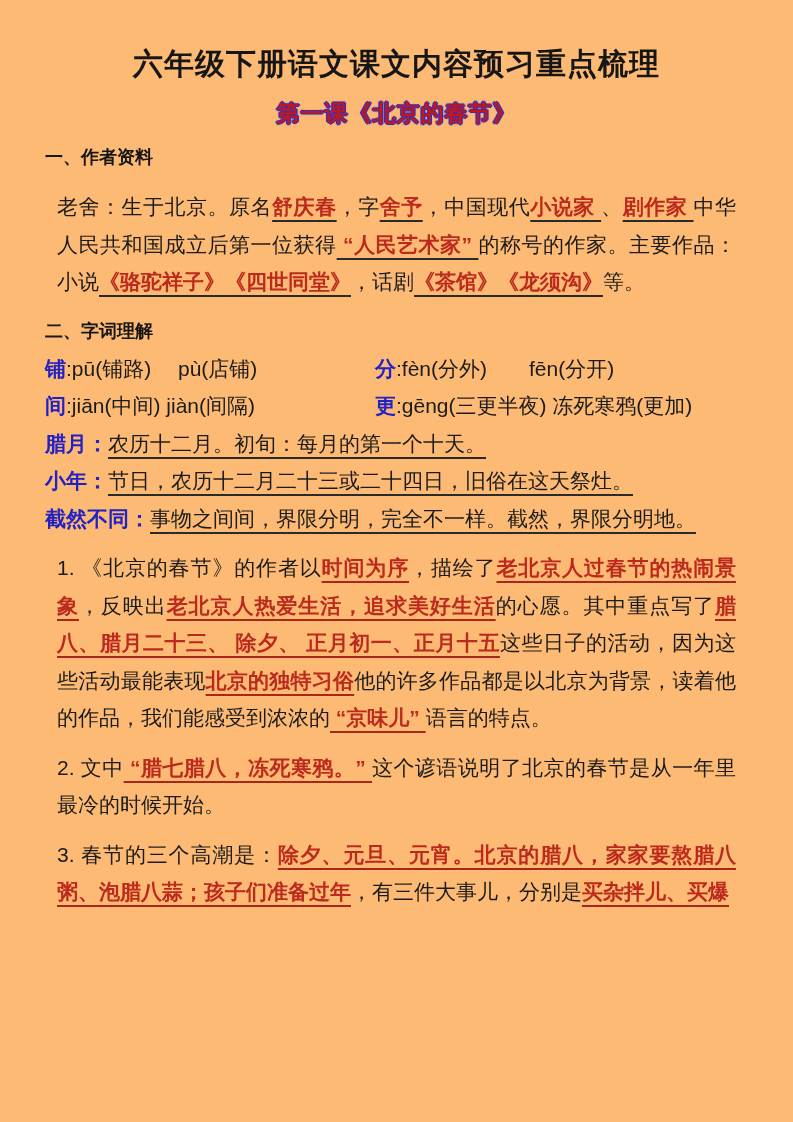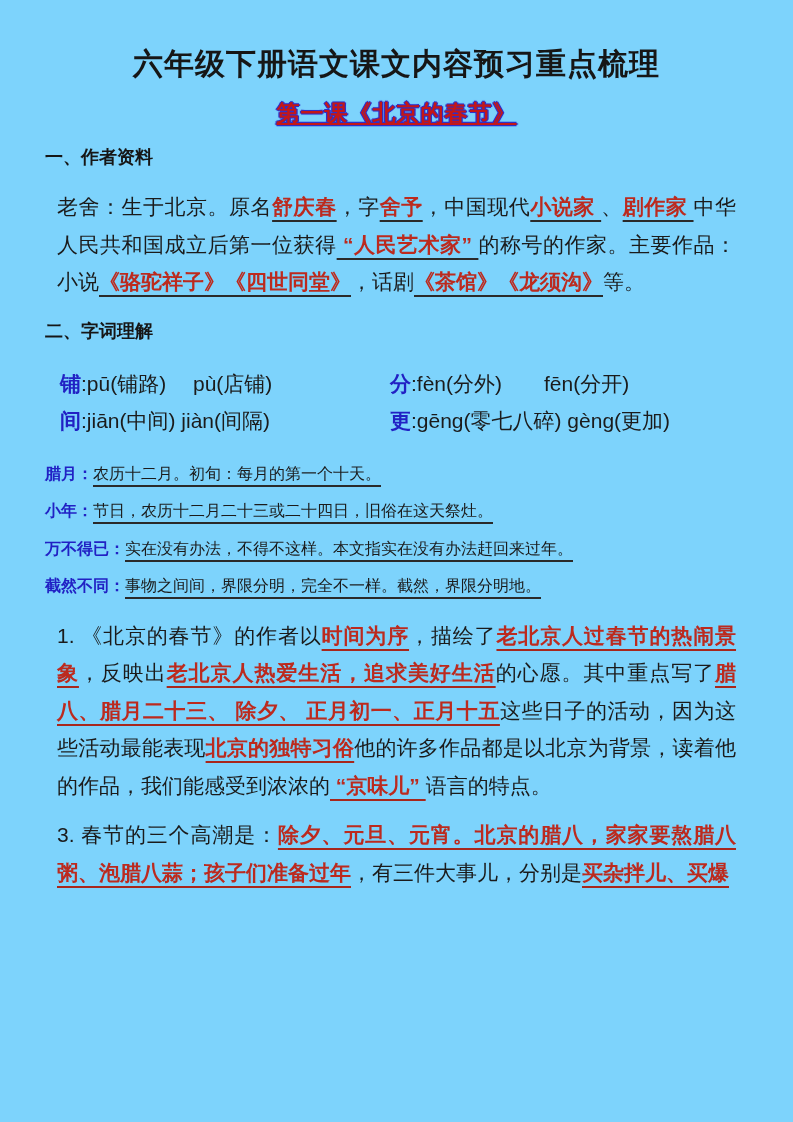--- a/index.html
+++ b/index.html
@@ -12,21 +12,21 @@
     height: 1122px;
     overflow: hidden;
     font-family: "Liberation Sans", "DejaVu Sans", sans-serif;
     color: #1b1b1b;
   }
   .page {
     box-sizing: border-box;
     width: 793px;
     height: 1122px;
     padding: 46px 45px 0 45px;
-    background: #7dd3fc;
+    background: #fdba74;
   }
   .doc-title {
     font-size: 30px;
     font-weight: 700;
     line-height: 36px;
     text-align: center;
     color: #161616;
     letter-spacing: 1px;
   }
   .doc-subtitle {
@@ -36,21 +36,20 @@
     line-height: 32px;
     text-align: center;
     color: var(--subtitle-red);
     text-shadow:
       1.2px 0 0 var(--subtitle-glow),
       -1.2px 0 0 var(--subtitle-glow),
       0 1.2px 0 var(--subtitle-glow),
       0 -1.2px 0 var(--subtitle-glow),
       0 0 2px var(--subtitle-glow);
     letter-spacing: 1px;
-    text-decoration: underline;
   }
   .sections { margin-top: 10px; }
   .sec-heading {
     font-size: 18px;
     font-weight: 700;
     line-height: 37px;
     color: #161616;
   }
   .sec-heading.gap-before { margin-top: 14px; }
   .para {
@@ -63,32 +62,32 @@
   .seg-p { color: #1b1b1b; }
   .seg-ru, .seg-rb {
     color: var(--red);
     font-weight: 700;
     text-decoration: underline;
     text-decoration-thickness: 1.8px;
     text-underline-offset: 6px;
   }
   .seg-ru { text-decoration-color: var(--red-underline); }
   .seg-rb { text-decoration-color: #2a2a2a; }
-  .word-grid { margin: 15px; }
+  .word-grid { margin: 0; }
   .word-row {
     display: flex;
     font-size: 21px;
     line-height: 37.5px;
   }
   .word-cell { white-space: nowrap; }
   .word-cell.left { width: 330px; flex: 0 0 330px; }
   .word-head { color: var(--blue); font-weight: 700; }
   .word-body { color: #1b1b1b; }
   .gloss-line {
-    font-size: 16px;
+    font-size: 21px;
     line-height: 37.5px;
     text-align: justify;
   }
   .gloss-term { color: var(--blue); font-weight: 700; }
   .gloss-def {
     color: #1b1b1b;
     text-decoration: underline;
     text-decoration-thickness: 1.6px;
     text-decoration-color: #2a2a2a;
     text-underline-offset: 6px;
@@ -107,26 +106,26 @@
       </section>
       <section>
         <div class="sec-heading">二、字词理解</div>
         <div class="word-grid">
           <div class="word-row">
             <span class="word-cell left"><span class="word-head">铺</span><span class="word-body">:pū(铺路)　 pù(店铺)</span></span>
             <span class="word-cell right"><span class="word-head">分</span><span class="word-body">:fèn(分外)　　fēn(分开)</span></span>
           </div>
           <div class="word-row">
             <span class="word-cell left"><span class="word-head">间</span><span class="word-body">:jiān(中间) jiàn(间隔)</span></span>
-            <span class="word-cell right"><span class="word-head">更</span><span class="word-body">:gēng(零七八碎) gèng(更加)</span></span>
+            <span class="word-cell right"><span class="word-head">更</span><span class="word-body">:gēng(三更半夜) 冻死寒鸦(更加)</span></span>
           </div>
         </div>
         <div class="gloss-line"><span class="gloss-term">腊月：</span><span class="gloss-def">农历十二月。初旬：每月的第一个十天。</span></div>
         <div class="gloss-line"><span class="gloss-term">小年：</span><span class="gloss-def">节日，农历十二月二十三或二十四日，旧俗在这天祭灶。</span></div>
-        <div class="gloss-line"><span class="gloss-term">万不得已：</span><span class="gloss-def">实在没有办法，不得不这样。本文指实在没有办法赶回来过年。</span></div>
         <div class="gloss-line"><span class="gloss-term">截然不同：</span><span class="gloss-def">事物之间间，界限分明，完全不一样。截然，界限分明地。</span></div>
       </section>
       <section>
         <p class="para"><span class="seg-p">1. 《北京的春节》的作者以</span><span class="seg-ru">时间为序</span><span class="seg-p">，描绘了</span><span class="seg-ru">老北京人过春节的热闹景象</span><span class="seg-p">，反映出</span><span class="seg-ru">老北京人热爱生活，追求美好生活</span><span class="seg-p">的心愿。其中重点写了</span><span class="seg-ru">腊八、腊月二十三、 除夕、 正月初一、正月十五</span><span class="seg-p">这些日子的活动，因为这些活动最能表现</span><span class="seg-ru">北京的独特习俗</span><span class="seg-p">他的许多作品都是以北京为背景，读着他的作品，我们能感受到浓浓的</span><span class="seg-ru">&nbsp;“京味儿”&nbsp;</span><span class="seg-p">语言的特点。</span></p>
+        <p class="para"><span class="seg-p">2. 文中</span><span class="seg-ru">&nbsp;“腊七腊八，冻死寒鸦。”&nbsp;</span><span class="seg-p">这个谚语说明了北京的春节是从一年里最冷的时候开始。</span></p>
         <p class="para"><span class="seg-p">3. 春节的三个高潮是：</span><span class="seg-ru">除夕、元旦、元宵。北京的腊八，家家要熬腊八粥、泡腊八蒜；孩子们准备过年</span><span class="seg-p">，有三件大事儿，分别是</span><span class="seg-ru">买杂拌儿、买爆</span></p>
       </section>
     </div>
 </div>
 
 </body></html>

